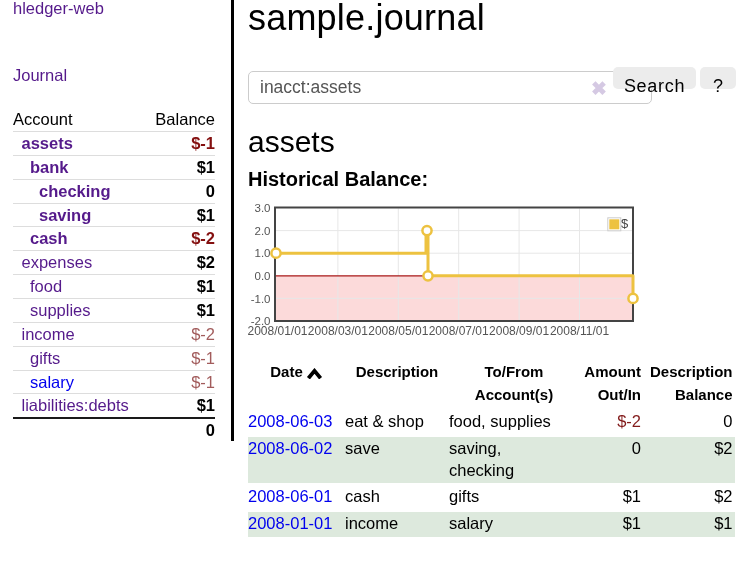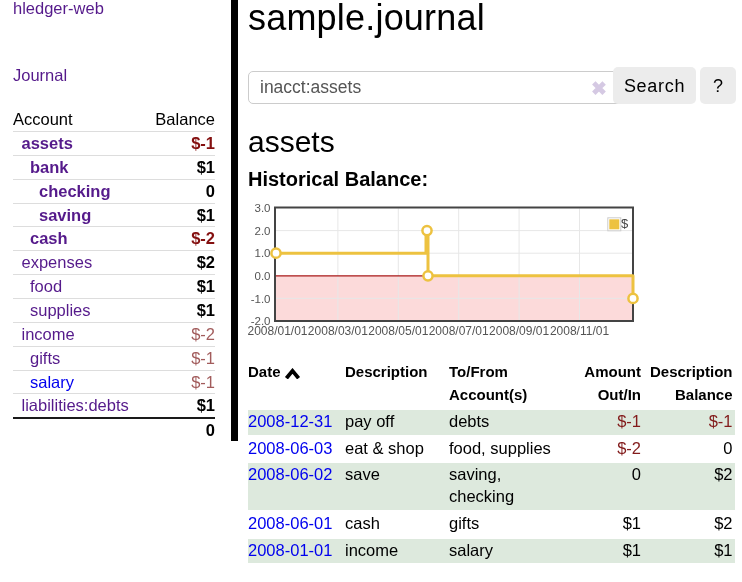--- a/index.html
+++ b/index.html
@@ -2,48 +2,48 @@
 <html><head>
 <meta charset="utf-8">
 <style>
 * { margin:0; padding:0; box-sizing:content-box; }
 html,body { width:742px; height:582px; background:#fff; font-family:"Liberation Sans", sans-serif; position:relative; overflow:hidden; }
 .abs { position:absolute; }
 a { text-decoration:none; }
 .purple { color:#551a8b; }
 .blue { color:#0000ee; }
 
-#sidebar { position:absolute; left:0; top:0; width:231px; height:441px; border-right:7px solid #000000; }
+#sidebar { position:absolute; left:0; top:0; width:231px; height:441px; border-right:3px solid #000000; }
 #brand { position:absolute; left:13px; top:-2px; font-size:16.5px; line-height:20px; color:#551a8b; }
 #journal { position:absolute; left:13px; top:65px; font-size:16.5px; line-height:20px; color:#551a8b; }
 #acctbl { position:absolute; left:13px; top:107px; width:202px; border-collapse:collapse; font-size:16.5px; }
 #acctbl th { font-weight:normal; text-align:left; height:24px; border-bottom:1px solid #ddd; padding:0; }
 #acctbl th.r { text-align:right; }
 #acctbl td { height:22.87px; border-bottom:1px solid #ddd; padding:0; vertical-align:middle; }
 #acctbl td.amt { text-align:right; font-weight:bold; color:#000; }
 #acctbl td.neg { color:#841010; }
 #acctbl td.lneg { font-weight:normal; color:#a25c5c; }
 #acctbl .l1 { padding-left:8.5px; }
 #acctbl .l2 { padding-left:17px; }
 #acctbl .l3 { padding-left:26px; }
 #acctbl .b a { font-weight:bold; }
 #acctbl tr.tot td { border-top:2px solid #1a1a1a; border-bottom:none; }
 
 #h1 { position:absolute; left:248px; top:0px; font-size:36px; line-height:36px; color:#000; font-weight:normal; letter-spacing:0.2px; }
 #searchbox { position:absolute; left:248px; top:71px; width:362px; height:31px; border:1px solid #ccc; border-radius:5px; background:#fff;padding-left:40px; }
 #searchtext { position:absolute; left:11px; top:6px; font-size:17.5px; color:#555; line-height:19px; }
 #clearx { position:absolute; left:342px; top:4px; font-size:19px; font-weight:bold; color:#d5c9e3; line-height:26px; }
-.btn { position:absolute; top:67px; height:37px; background:#ececec; border-radius:5px; font-size:18px; color:#000; text-align:center; line-height:39px; }
+.btn { position:absolute; top:67px; height:22px; background:#ececec; border-radius:5px; font-size:18px; color:#000; text-align:center; line-height:39px; }
 #btnsearch { left:613px; width:83px; letter-spacing:0.7px; }
 #btnhelp { left:700px; width:36px; }
 #h2 { position:absolute; left:248px; top:127px; font-size:30px; line-height:30px; color:#000; font-weight:normal; }
 #histlabel { position:absolute; left:248px; top:171px; font-size:20px; font-weight:bold; line-height:17px; color:#000; }
 
 #txtbl { position:absolute; left:248px; top:360px; width:487px; border-collapse:collapse; table-layout:fixed; }
-#txtbl th { font-size:15px; font-weight:bold; text-align:left; vertical-align:top; line-height:23px; padding:0 0 4px 0; }
+#txtbl th { font-size:15px; font-weight:bold; text-align:center; vertical-align:top; line-height:23px; padding:0 0 4px 0; }
 #txtbl th.r, #txtbl td.r { text-align:right; }
 #txtbl td { font-size:16.5px; line-height:22.3px; padding:0 0 2.3px 0; vertical-align:top; }
 #txtbl tr.g td { background:#dde9dd; }
 #txtbl tbody tr { border-bottom:2px solid #fff; }
 #txtbl td.neg, #txtbl th.neg { color:#821b1b; }
 #txtbl td.pr, #txtbl th.pr { padding-right:2.5px; }
 .caret { display:inline-block; vertical-align:-2px; margin-left:3px; }
 </style>
 </head>
 <body>
@@ -185,27 +185,20 @@
   <th>Date<svg class="caret" width="17" height="11" viewBox="0 0 17 11">
             <path d="M2.4,10.2 L8.5,2.9 L14.6,10.2" fill="none" stroke="#000" stroke-width="3.8" stroke-linecap="butt" stroke-linejoin="miter"></path>
           </svg></th>
   <th>Description</th>
   <th>To/From Account(s)</th>
   <th class="r">Amount Out/In</th>
   <th class="r pr">Description Balance</th>
  </tr>
  </thead>
  <tbody>
- <tr class="g">
-        <td><a class="blue" href="#">2008-12-31</a></td>
-        <td>pay off</td>
-        <td>debts</td>
-        <td class="r neg">$-1</td>
-        <td class="r neg pr">$-1</td>
-      </tr>
  <tr>
         <td><a class="blue" href="#">2008-06-03</a></td>
         <td>eat &amp; shop</td>
         <td>food, supplies</td>
         <td class="r neg">$-2</td>
         <td class="r pr" style="color:#000;">0</td>
       </tr>
  <tr class="g">
         <td><a class="blue" href="#">2008-06-02</a></td>
         <td>save</td>

